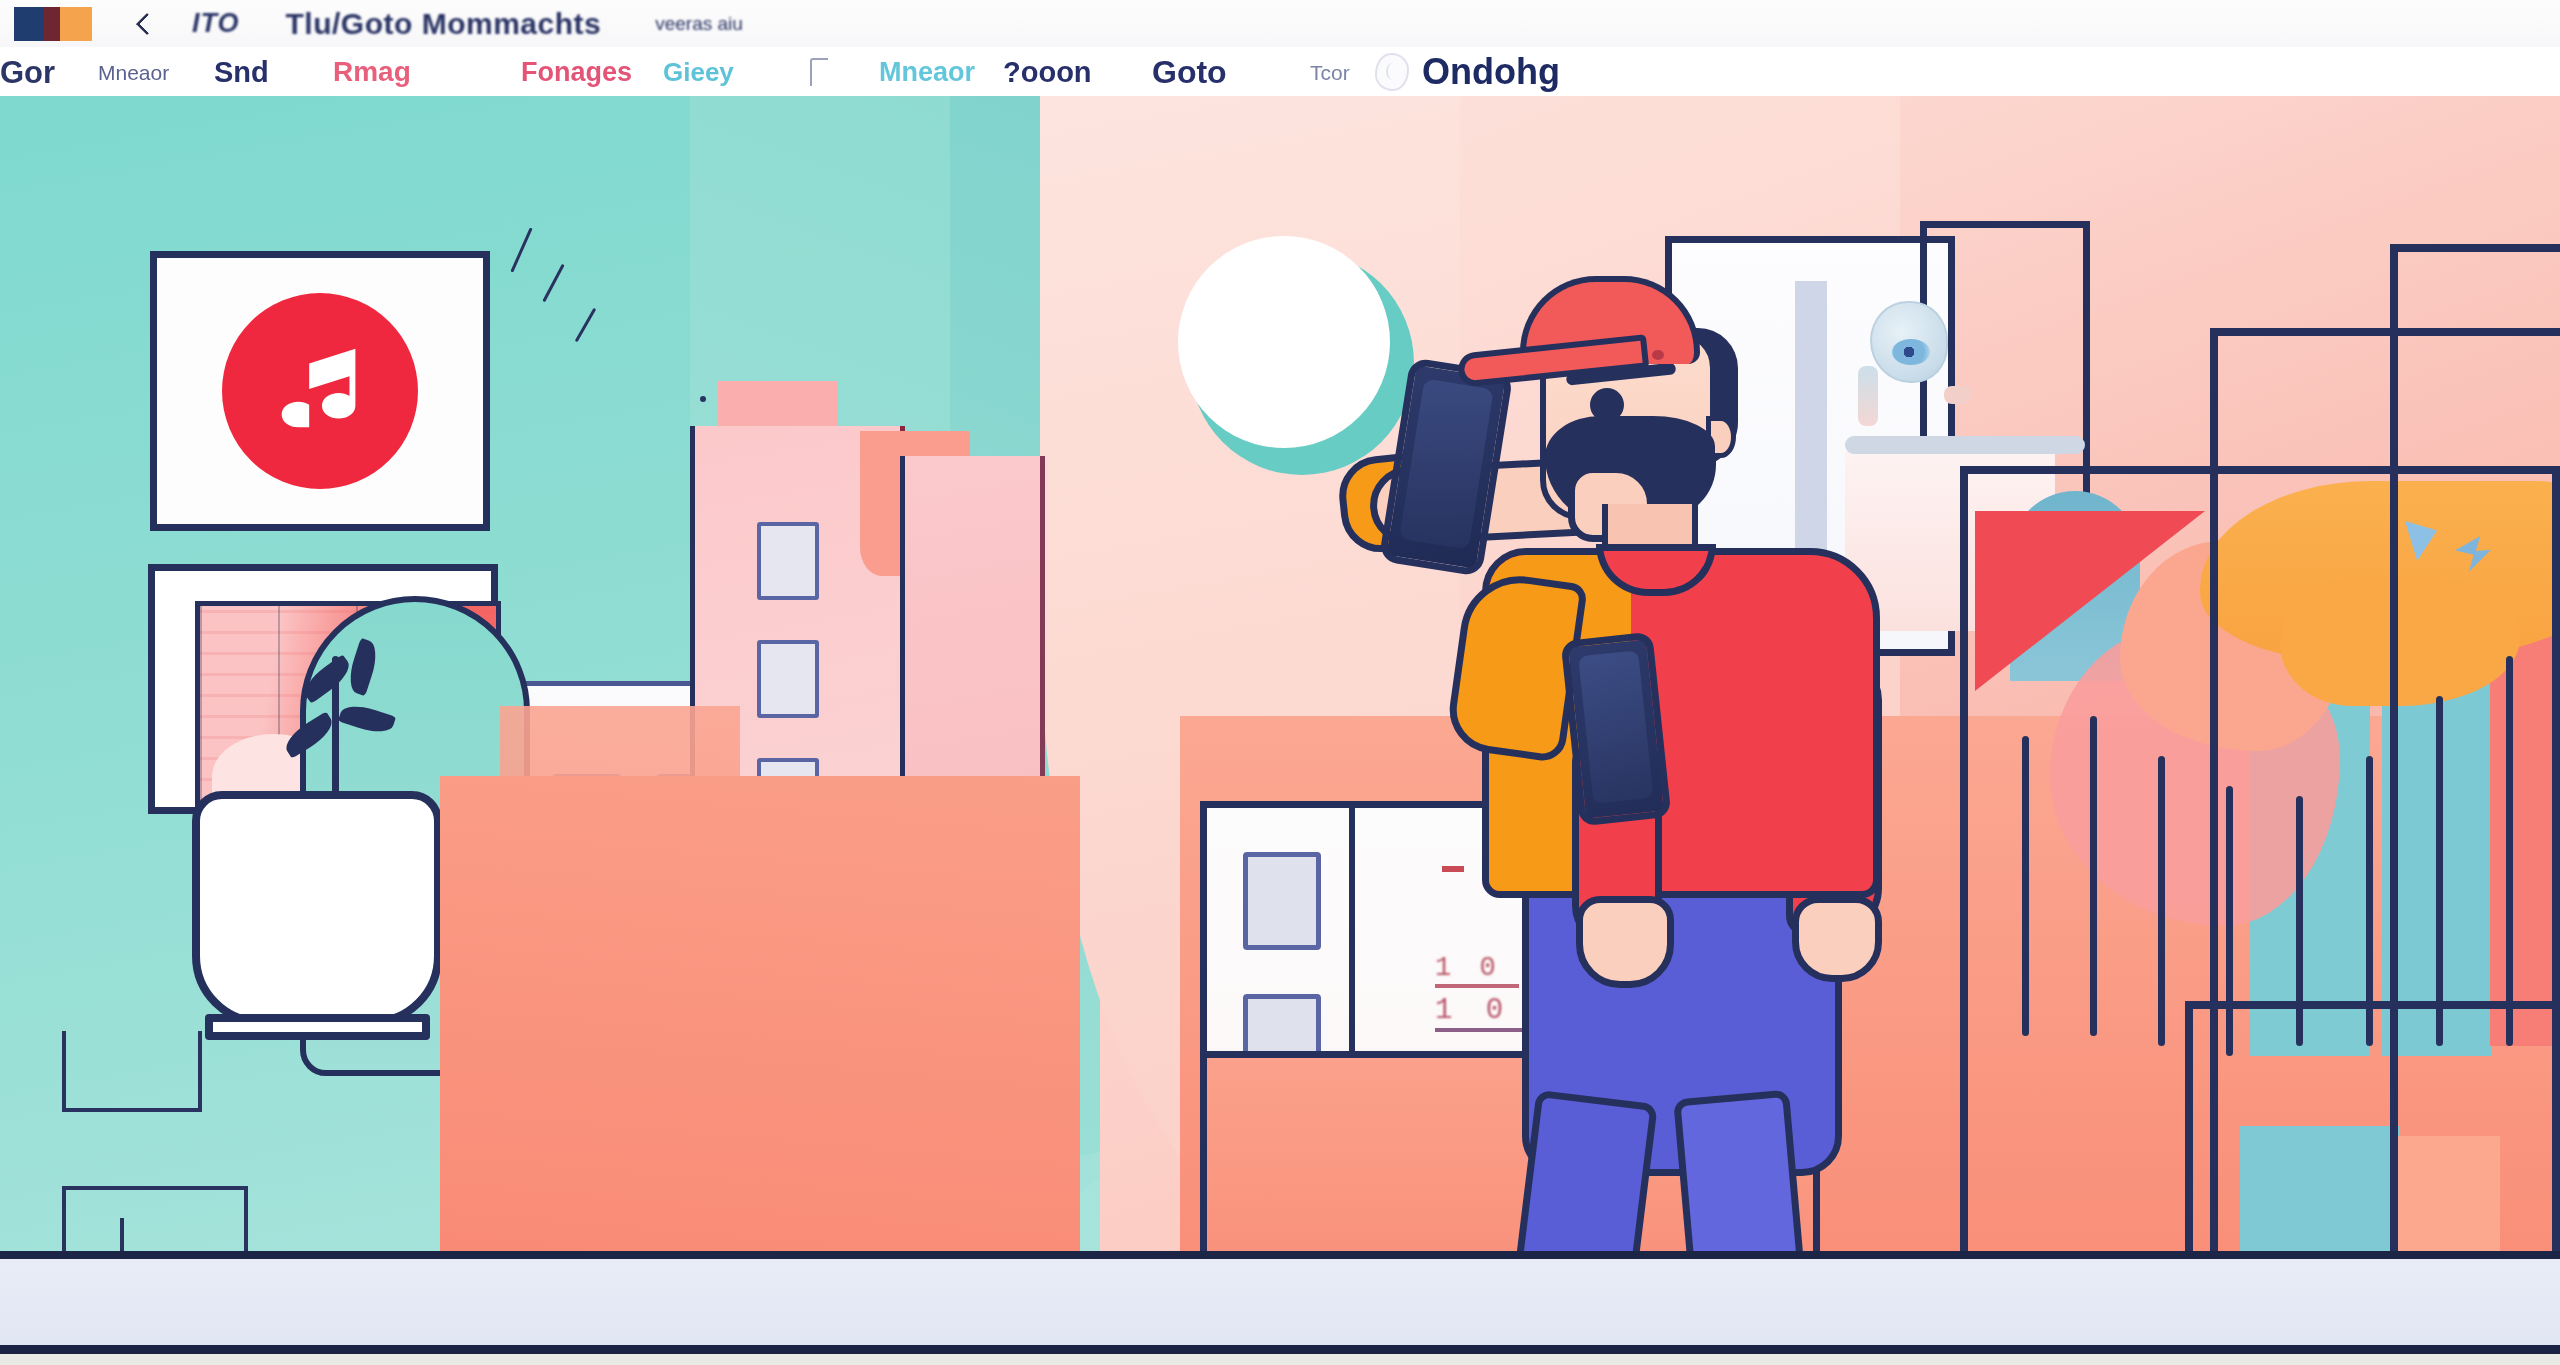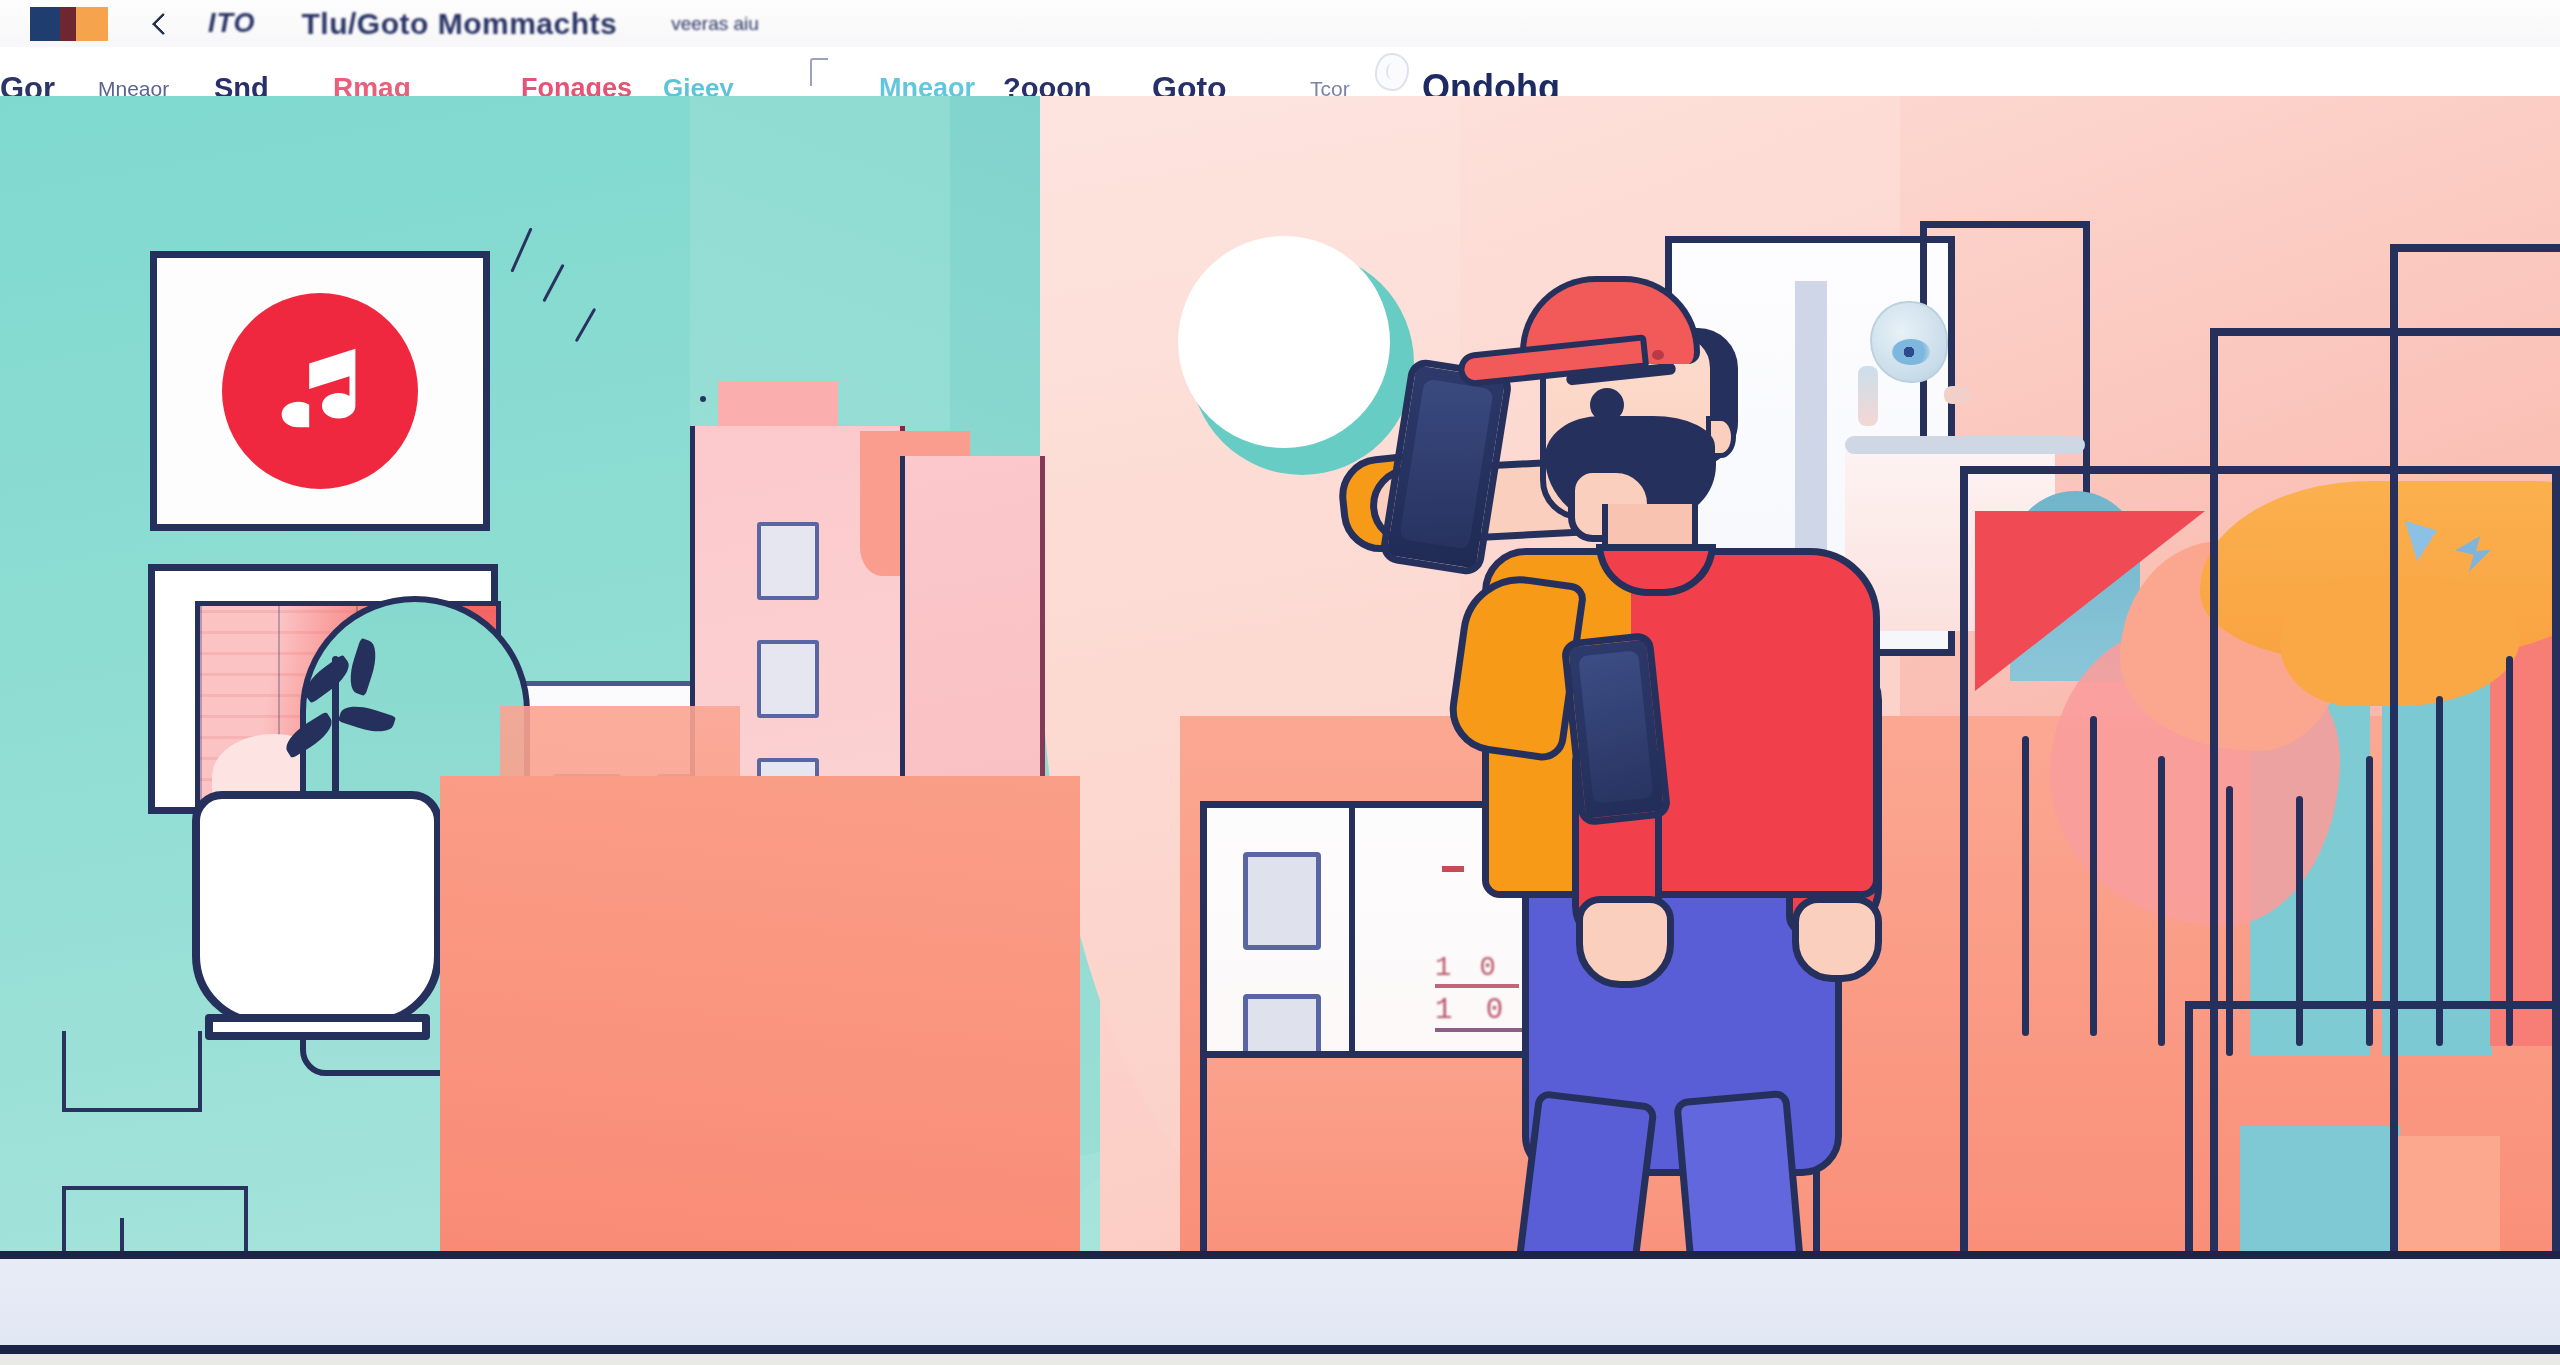--- a/index.html
+++ b/index.html
@@ -18,21 +18,21 @@
     background: #fdfdfe;
   }
 
   
   .chrome-top {
     position: absolute; left: 0; top: 0;
     width: 2560px; height: 47px;
     background: linear-gradient(#fdfdfd, #f7f7f9);
     display: flex; align-items: center;
     box-sizing: border-box;
-    padding-left: 30px;
+    padding-left: 14px;
     overflow: hidden;
   }
   .logo-blocks { display: flex; height: 34px; width: 78px; flex: 0 0 auto; }
   .logo-blocks i { display: block; height: 100%; }
   .lb1 { width: 30px; background: #1f3d6e; }
   .lb2 { width: 16px; background: #6e2730; }
   .lb3 { width: 32px; background: #f5a34d; }
 
   .back-chevron {
     flex: 0 0 auto;
@@ -66,21 +66,20 @@
     background: #ffffff;
     border-bottom: 1px solid #e8e9ef;
     overflow: hidden;
   }
   .chrome-nav .nav-item {
     position: absolute;
     top: 50%; transform: translateY(-50%);
     white-space: nowrap;
     filter: blur(0.75px);
     line-height: 1;
-    margin-top: 16px;
   }
 
   .nav-glyph {
     position: absolute;
     top: 50%; transform: translateY(-50%);
     filter: blur(0.7px);
   }
   .glyph-bracket {
     width: 16px; height: 26px;
     border-left: 2px solid #9aa2bd;

